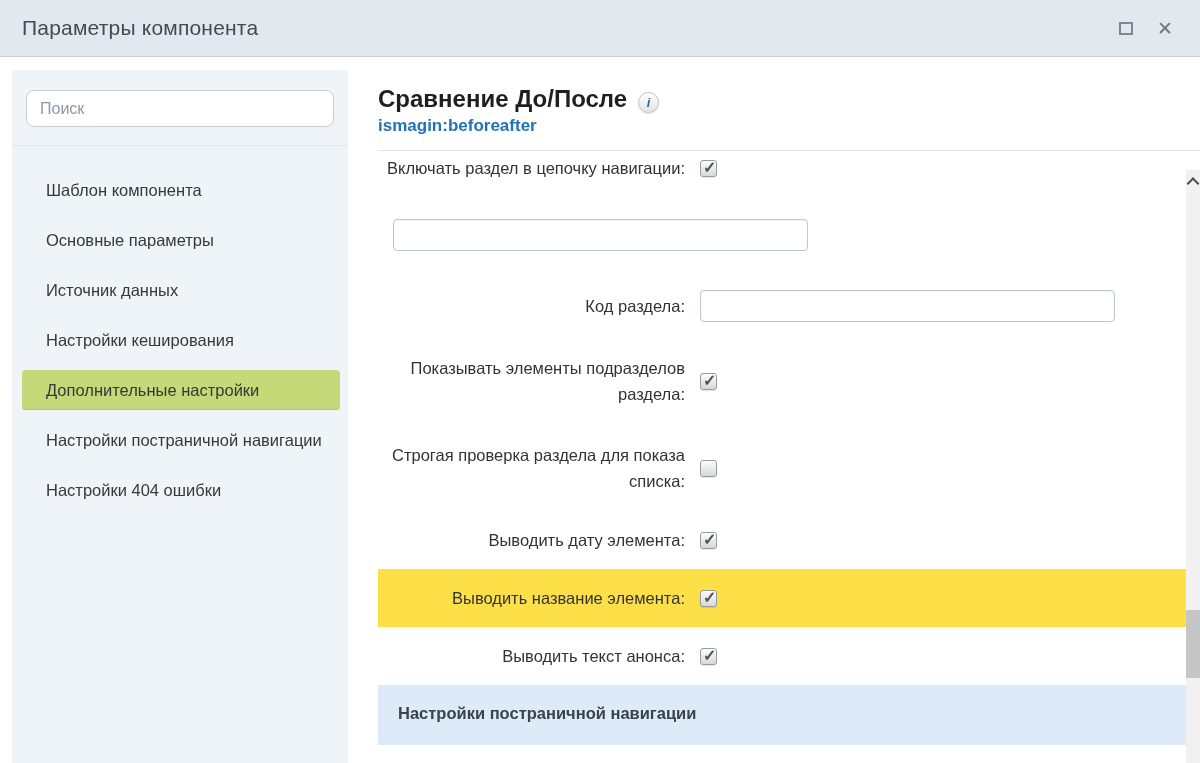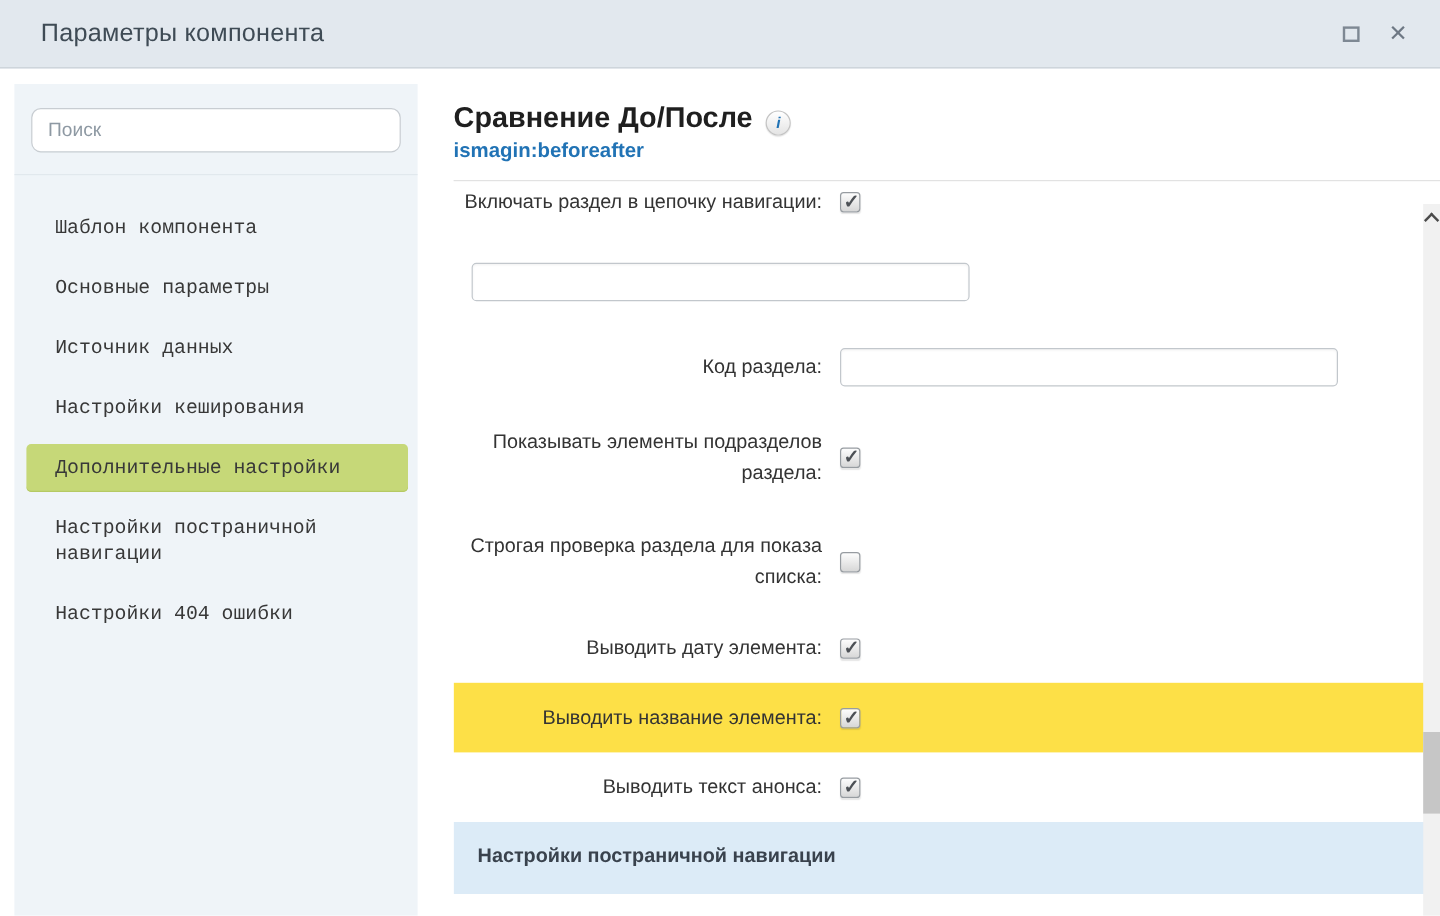--- a/index.html
+++ b/index.html
@@ -3,37 +3,37 @@
 <meta charset="utf-8">
 <style>
   * { margin:0; padding:0; box-sizing:border-box; }
   html,body { width:1200px; height:763px; overflow:hidden; background:#fff;
               font-family:"Liberation Sans", sans-serif; }
 
   
   .titlebar { position:absolute; left:0; top:0; width:1200px; height:57px;
               background:#e2e8ee; border-bottom:1px solid #c9d0d6;
               display:flex; align-items:center; justify-content:space-between; }
-  .titlebar h1 { font-size:21px; font-weight:normal; color:#3f4b55; padding-left:34px; letter-spacing:.2px; }
+  .titlebar h1 { font-size:21px; font-weight:normal; color:#3f4b55; padding-left:22px; letter-spacing:.2px; }
   .win-controls { display:flex; align-items:center; gap:21px; padding-right:26px; }
   .win-btn { width:18px; height:18px; display:flex; align-items:center; justify-content:center; cursor:pointer; }
   .maximize-box { width:14px; height:13px; border:2px solid #7e8893; }
   .close-x { font-size:19px; color:#6e7884; line-height:1; }
 
   
   .sidebar { position:absolute; left:12px; top:70px; width:336px; bottom:0;
              background:#eff4f8; }
   .search-wrap { padding:20px 14px 18px; border-bottom:1px solid #e1e8ed; }
   .search-input { width:100%; height:37px; border:1px solid #c8cdd2; border-radius:8px;
                   background:#fff; padding:0 13px; font-size:16px; color:#333;
                   font-family:"Liberation Sans",sans-serif; outline:none; }
   .search-input::placeholder { color:#8e99a3; }
   .menu { padding-top:24px; }
   .menu-item { margin:0 8px 10px 10px; padding:9px 10px 9px 24px; border-radius:4px;
-               font-size:16.5px; line-height:22px; color:#383838; cursor:pointer;font-family:Liberation Mono, monospace; }
+               font-size:16.5px; line-height:22px; color:#383838; cursor:pointer; }
   .menu-item.selected { background:#c6d878; box-shadow:inset 0 -1px 0 #b5c963; }
 
   
   .content { position:absolute; left:378px; top:57px; right:0; bottom:0; }
   .content-header { padding-top:28px; }
   .title-row { display:flex; align-items:flex-end; gap:11px; }
   .page-title { font-size:24px; font-weight:bold; color:#1f1f1f; }
   .info-icon { width:21px; height:21px; border-radius:50%; border:1px solid #c3c3c3;
                background:linear-gradient(#ffffff,#e4e4e4);
                display:flex; align-items:center; justify-content:center;

